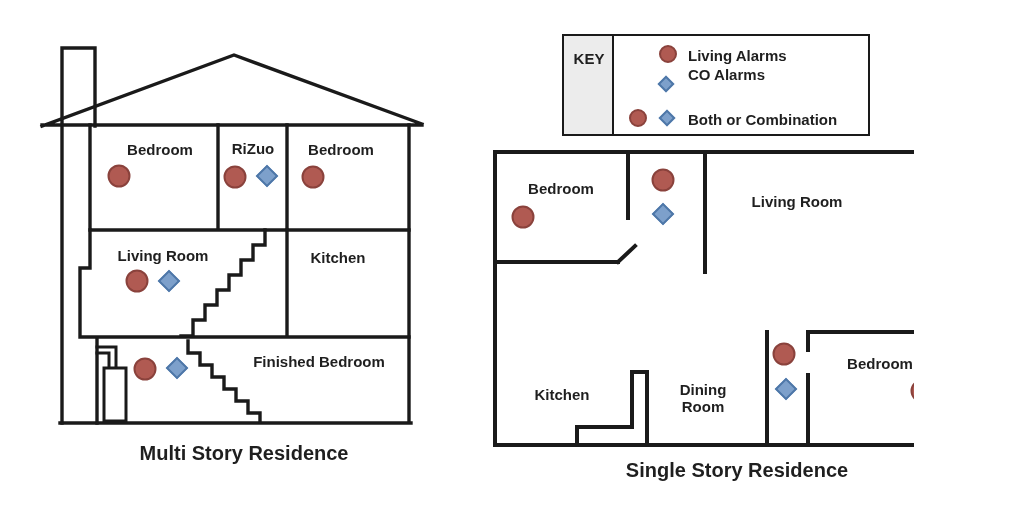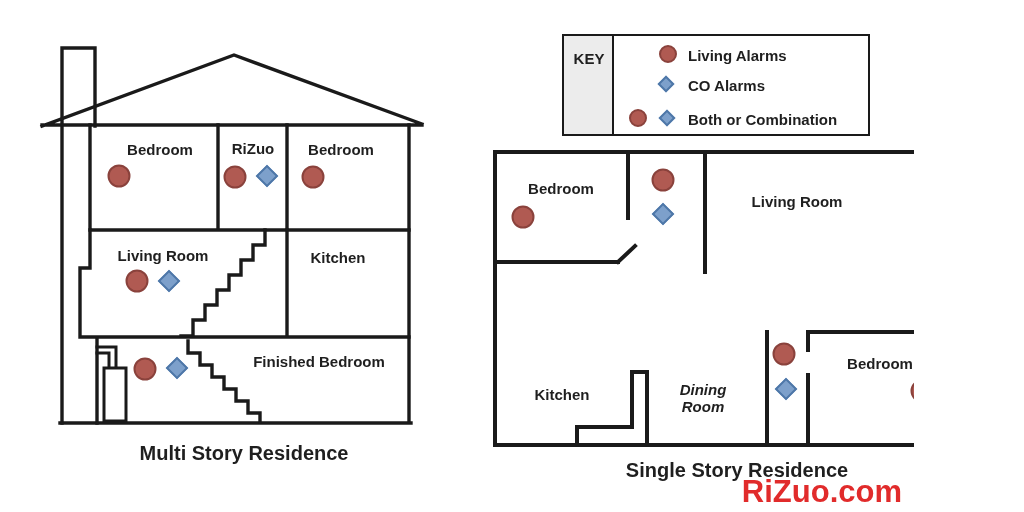--- a/index.html
+++ b/index.html
@@ -11,21 +11,21 @@
   html,body{margin:0;padding:0;}
   body{font-family:"Liberation Sans", sans-serif; background:#ffffff;}
   #canvas{position:relative;width:914px;height:512px;background:#ffffff;overflow:hidden;}
   svg.walls{position:absolute;left:0;top:0;}
   svg.walls path{fill:none;stroke:var(--wall);stroke-linecap:square;stroke-linejoin:miter;}
   svg.walls path.w3{stroke-width:3.4;}
   svg.walls path.w4{stroke-width:4;}
   svg.walls path.furnace{stroke-width:3;}
   .room-label{position:absolute;transform:translate(-50%,-50%);font-size:15px;font-weight:600;
     color:var(--text);white-space:nowrap;line-height:1.15;text-align:center;}
-  .room-label.wrap{white-space:normal;width:72px;font-style:italic;}
+  .room-label.wrap{white-space:normal;width:72px;}
   .caption{position:absolute;transform:translate(-50%,-50%);font-size:20px;font-weight:600;
     color:var(--text);white-space:nowrap;}
   .alarm{position:absolute;box-sizing:border-box;}
   .smoke{width:23px;height:23px;border:2.5px solid var(--smoke-stroke);border-radius:50%;
     background:var(--smoke-fill);transform:translate(-50%,-50%);}
   .co{width:16px;height:16px;border:2.5px solid var(--co-stroke);
     background:var(--co-fill);transform:translate(-50%,-50%) rotate(45deg);}
   .smoke.small{width:18px;height:18px;border-width:2px;}
   .co.small{width:12px;height:12px;border-width:2px;}
   .key-box{position:absolute;left:562px;top:34px;width:308px;height:102px;border:2px solid var(--wall);
@@ -62,21 +62,21 @@
     <path class="w4" d="M808,332 H945 M808,332 V350 M808,375 V445"></path>
   </svg>
 
   <div class="key-box">
     <div class="key-cell"></div>
     <div class="key-title">KEY</div>
   </div>
   <div class="alarm smoke small" style="left:668px;top:54px;"></div>
   <div class="key-label" style="left:688px;top:55px;">Living Alarms</div>
   <div class="alarm co small" style="left:666px;top:84px;"></div>
-  <div class="key-label" style="left:688px;top:85px;">CO Alarms</div>
+  <div class="key-label" style="left:688px;top:74px;">CO Alarms</div>
   <div class="alarm smoke small" style="left:638px;top:118px;"></div>
   <div class="alarm co small" style="left:667px;top:118px;"></div>
   <div class="key-label" style="left:688px;top:119px;">Both or Combination</div>
 
   <div class="room-label" style="left:160px;top:150px;">Bedroom</div>
   <div class="room-label" style="left:253px;top:149px;">RiZuo</div>
   <div class="room-label" style="left:341px;top:150px;">Bedroom</div>
   <div class="room-label" style="left:163px;top:256px;">Living Room</div>
   <div class="room-label" style="left:338px;top:258px;">Kitchen</div>
   <div class="room-label" style="left:319px;top:362px;">Finished Bedroom</div>
@@ -98,15 +98,14 @@
   <div class="room-label" style="left:880px;top:364px;">Bedroom</div>
   <div class="caption" style="left:737px;top:470px;">Single Story Residence</div>
 
   <div class="alarm smoke" style="left:523px;top:217px;"></div>
   <div class="alarm smoke" style="left:663px;top:180px;"></div>
   <div class="alarm co" style="left:663px;top:214px;"></div>
   <div class="alarm smoke" style="left:784px;top:354px;"></div>
   <div class="alarm co" style="left:786px;top:389px;"></div>
   <div class="alarm smoke" style="left:922px;top:391px;"></div>
 
-  <div class="watermark">RiZuo.com</div>
 
 </div>
 
 </body></html>

